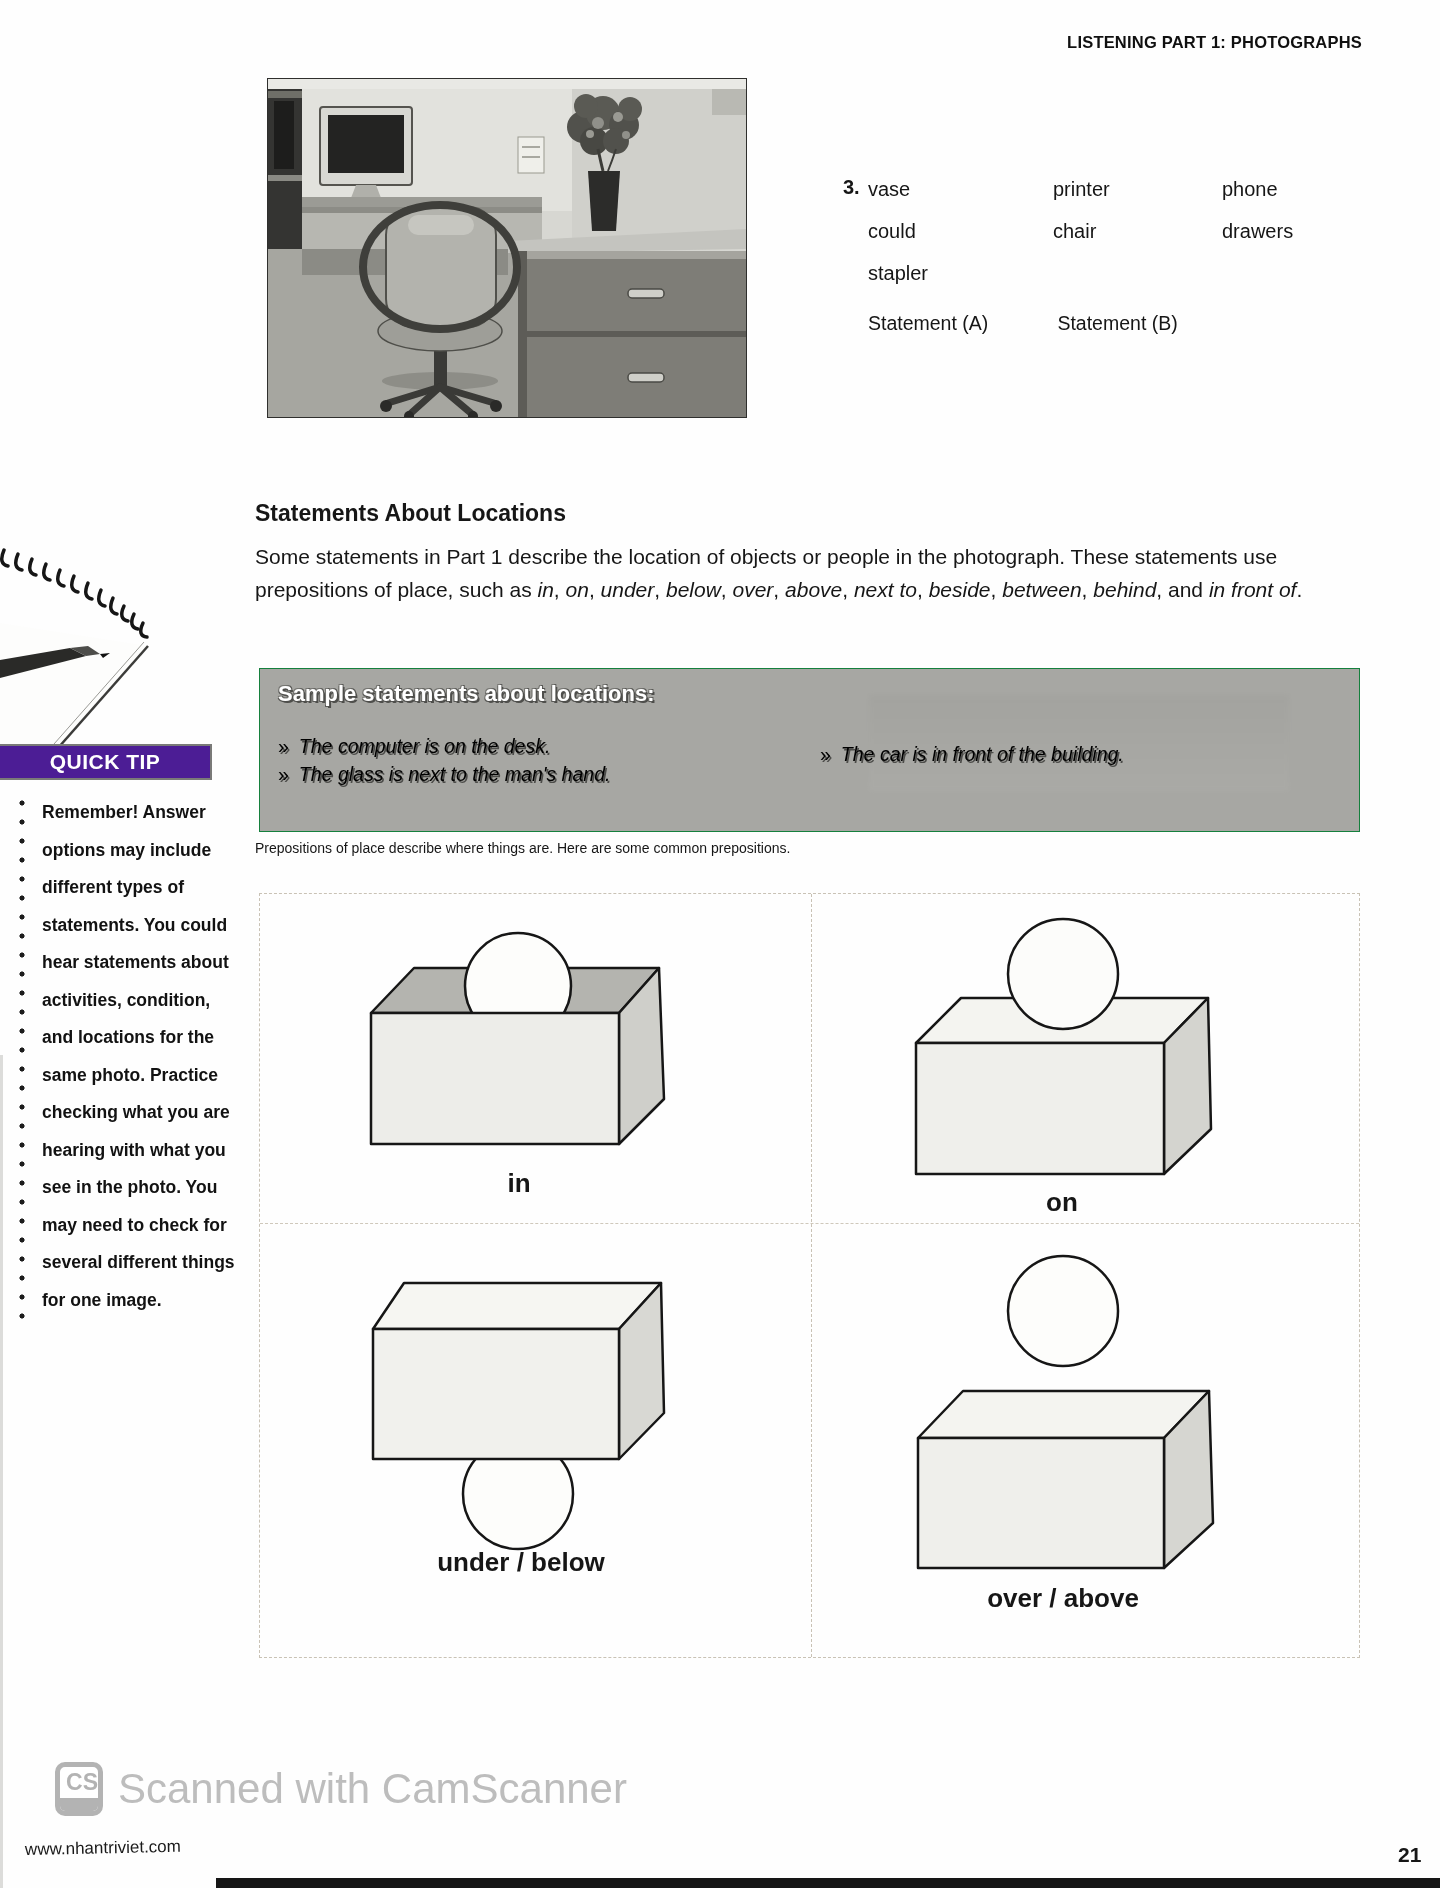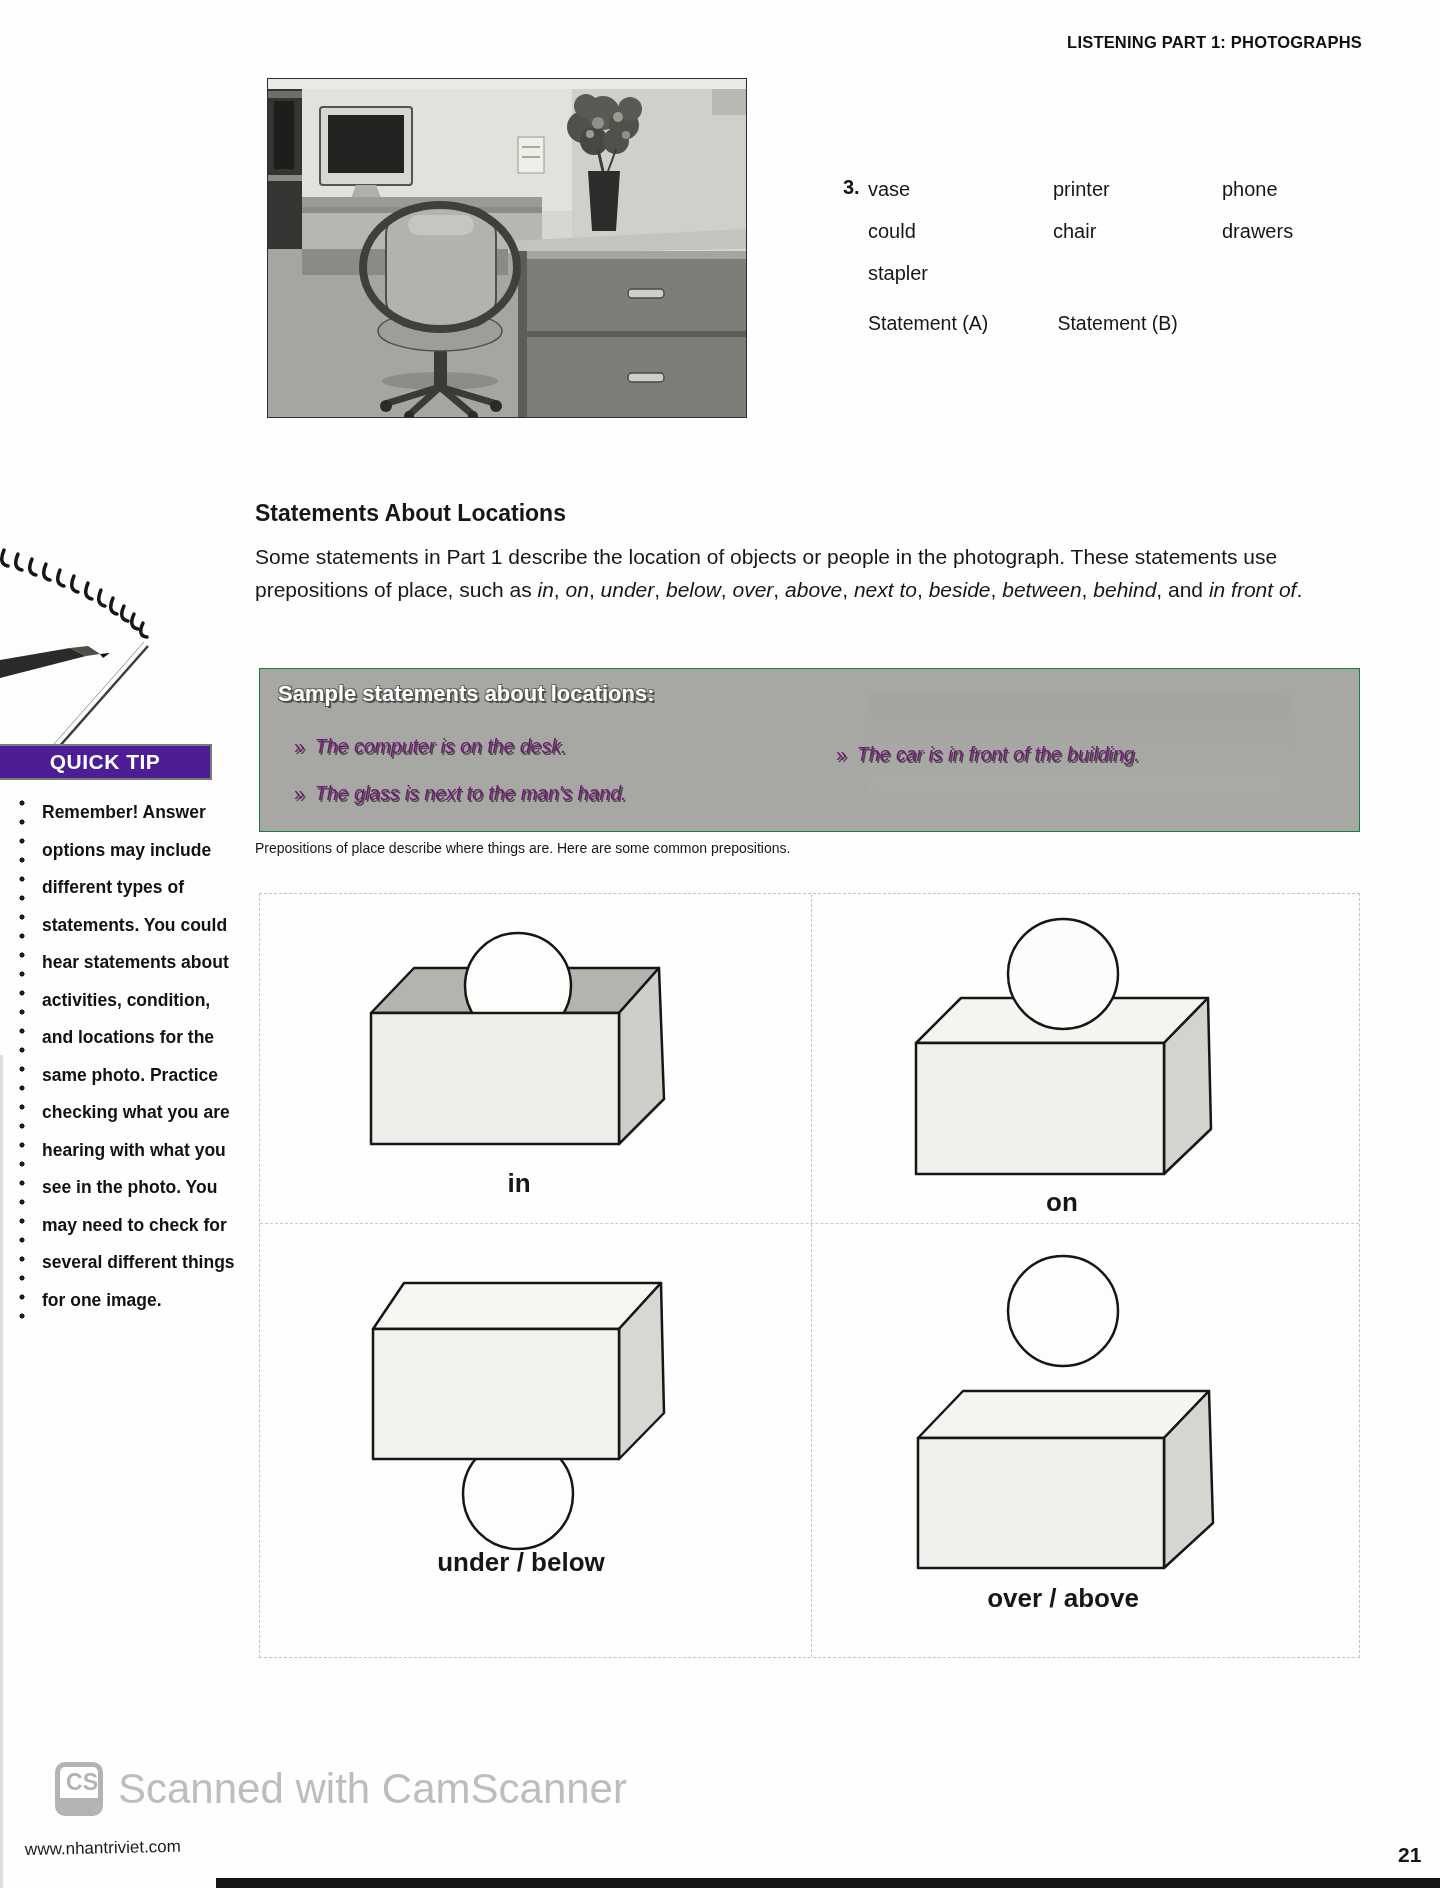--- a/index.html
+++ b/index.html
@@ -31,23 +31,23 @@
   .sec-para .it{font-style:italic;}
 
   
   .sample-box{position:absolute;left:259px;top:668px;width:1101px;height:164px;
               background:#a7a7a3;border:1px solid #15803d;box-sizing:border-box;}
   .sample-box .ghost{position:absolute;right:70px;top:26px;width:420px;height:96px;
                      background:linear-gradient(#9d9d99,#b0b0ac);opacity:.35;filter:blur(2px);}
   .sample-heading{position:absolute;left:18px;top:12px;font-size:22px;font-weight:bold;color:#ffffff;
                   text-shadow:2px 2px 0 #4e4e4b,-1px -1px 0 #77777.4;}
   .sample-heading{text-shadow:2px 2px 0 #4e4e4b,-1px -1px 0 #787874,1px -1px 0 #5a5a57,-1px 1px 0 #5a5a57;}
-  .sample-item{position:absolute;font-size:19.5px;font-style:italic;color:#701a75;
-               text-shadow:1.5px 1.5px 0 rgba(60,60,58,.85);margin-left:16px;}
-  .si-1{left:18px;top:66px;} .si-2{left:18px;top:113px;} .si-3{left:560px;top:74px;}
+  .sample-item{position:absolute;font-size:19.5px;font-style:italic;color:#000000;
+               text-shadow:1.5px 1.5px 0 rgba(60,60,58,.85);}
+  .si-1{left:18px;top:66px;} .si-2{left:18px;top:94px;} .si-3{left:560px;top:74px;}
   .sample-item .mk{font-style:normal;margin-right:10px;}
 
   
   .prep-intro{position:absolute;left:255px;top:840px;width:1110px;font-size:14px;}
 
   
   .diagram-grid{position:absolute;left:259px;top:893px;width:1101px;height:765px;
                 border:1px dashed #c9c2b5;box-sizing:border-box;}
   .dg-vline{position:absolute;left:551px;top:0;height:100%;border-left:1px dashed #c9c2b5;}
   .dg-hline{position:absolute;left:0;top:329px;width:100%;border-top:1px dashed #cfc8bb;}

